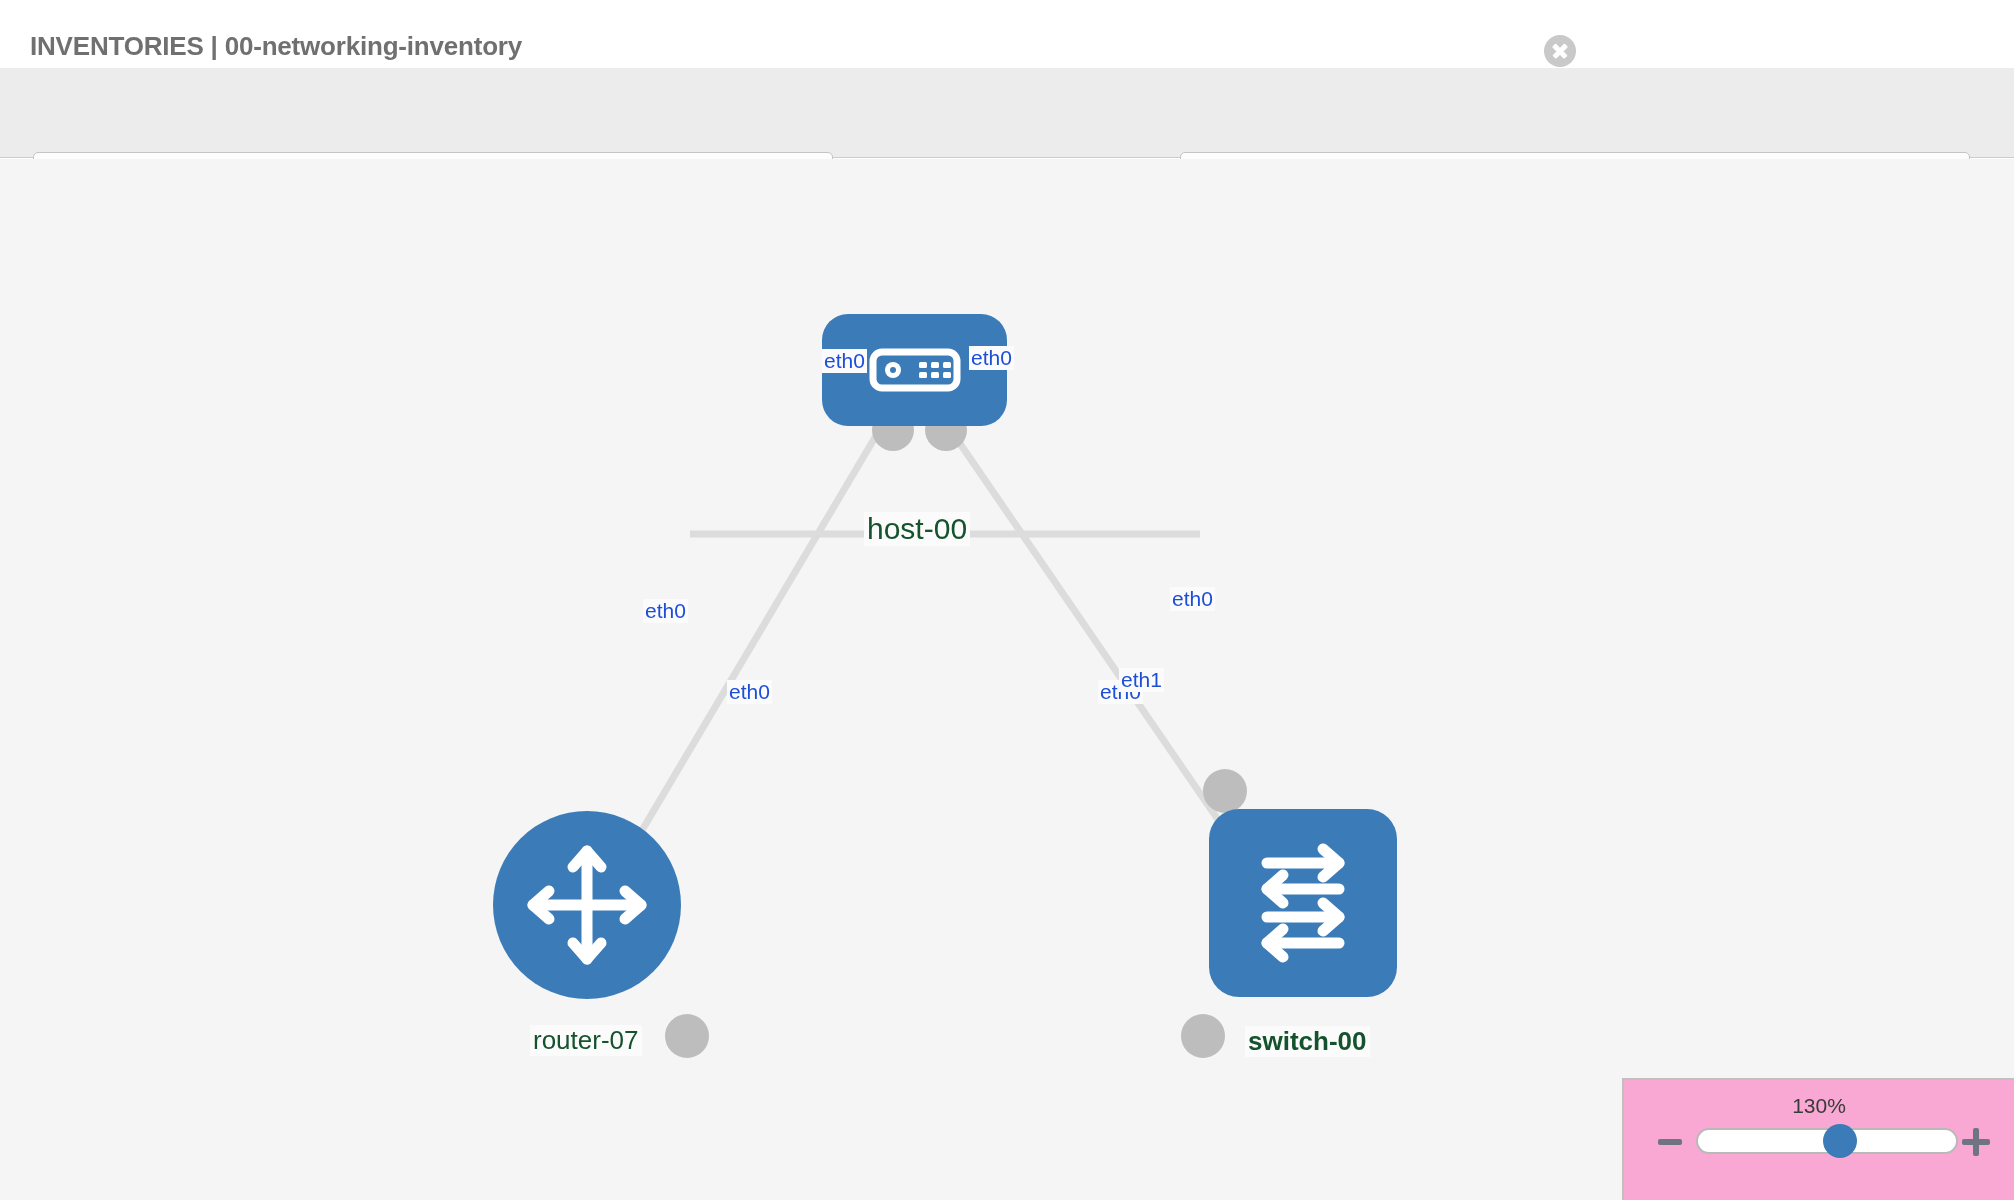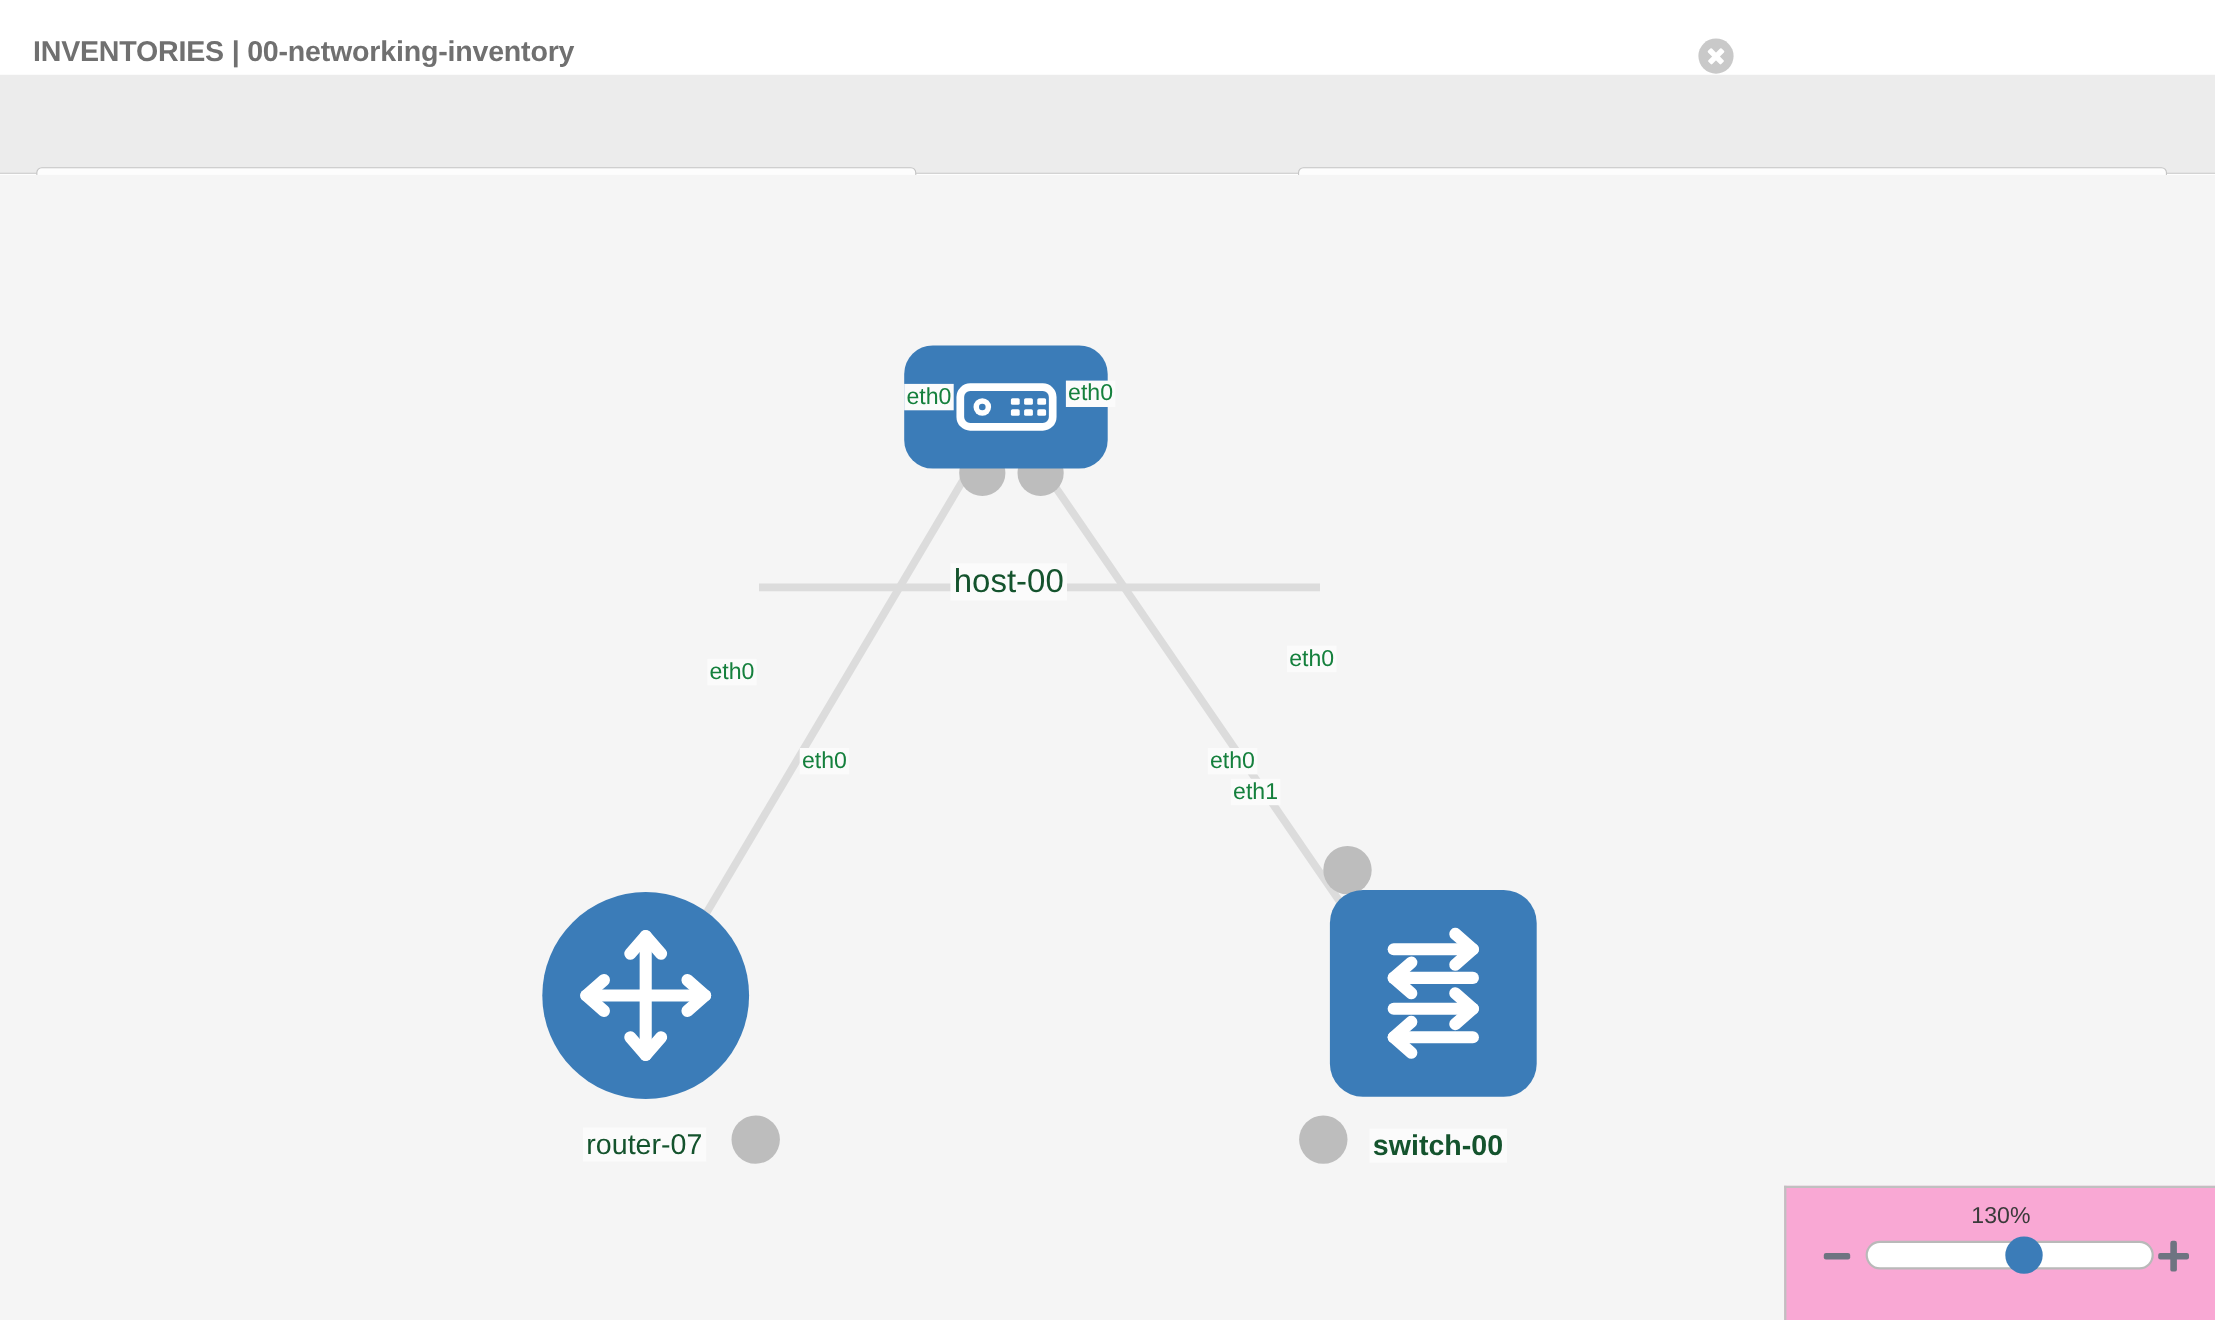--- a/index.html
+++ b/index.html
@@ -120,21 +120,21 @@
   
   .port {
     position: absolute;
     background: #bdbdbd;
     border-radius: 50%;
   }
 
   
   .edge-label {
     position: absolute;
-    font-size: 21px; color: #15803d;
+    font-size: 21px; color: #1d4ed8;
     background: #fbfbfb;
     white-space: nowrap;
     padding: 0 2px;
   }
 
   
   #zoom-panel {
     position: absolute; left: 1622px; top: 1078px;
     width: 392px; height: 122px;
     background: #f9a8d4;
@@ -279,21 +279,21 @@
     </div>
     <div class="node-label">switch-00</div>
   </div>
 
   <div class="edge-label" style="left:822px;  top:190px;">eth0</div>
   <div class="edge-label" style="left:969px;  top:187px;">eth0</div>
   <div class="edge-label" style="left:643px;  top:440px;">eth0</div>
   <div class="edge-label" style="left:1170px; top:428px;">eth0</div>
   <div class="edge-label" style="left:727px;  top:521px;">eth0</div>
   <div class="edge-label" style="left:1098px; top:521px;">eth0</div>
-  <div class="edge-label" style="left:1119px; top:549px;">eth1</div>
+  <div class="edge-label" style="left:1119px; top:509px;">eth1</div>
 </div>
 
 <div id="zoom-panel">
   <div id="zoom-value">130%</div>
   <div id="zoom-minus"></div>
   <div id="zoom-track">
     <div id="zoom-thumb" style="left: 55%;"></div>
   </div>
   <div id="zoom-plus"></div>
 </div>

